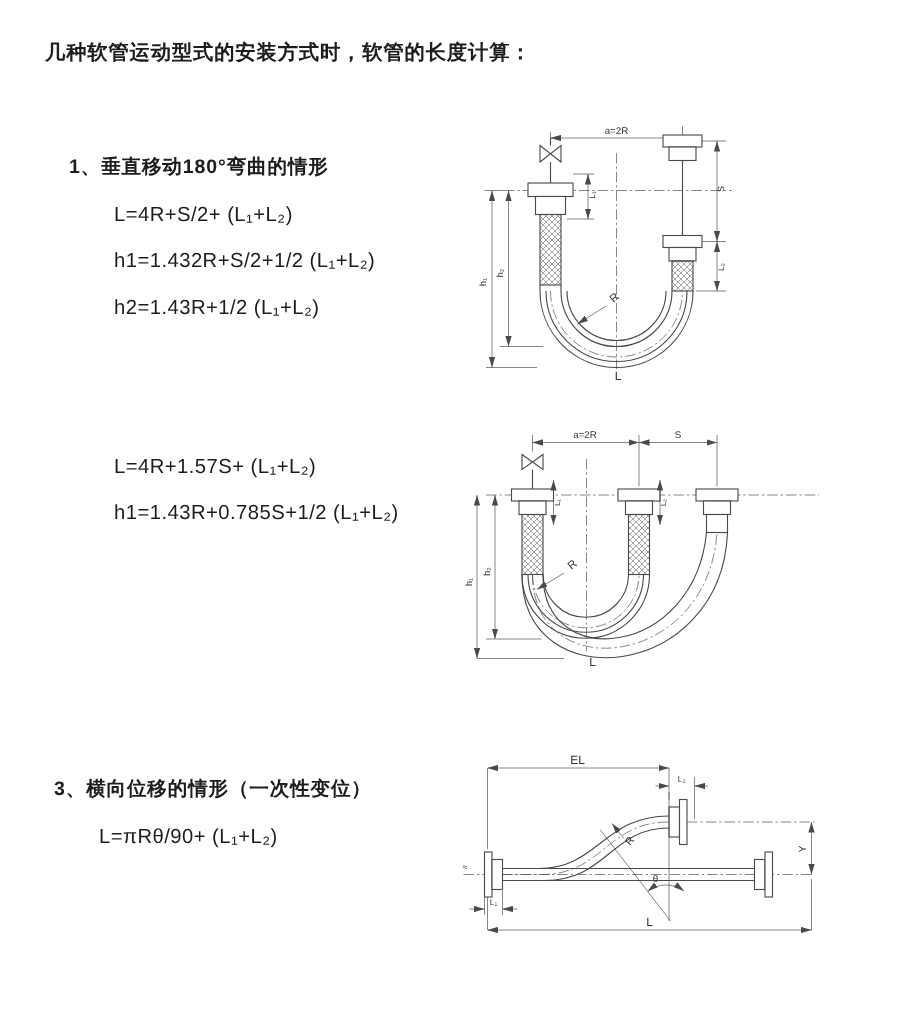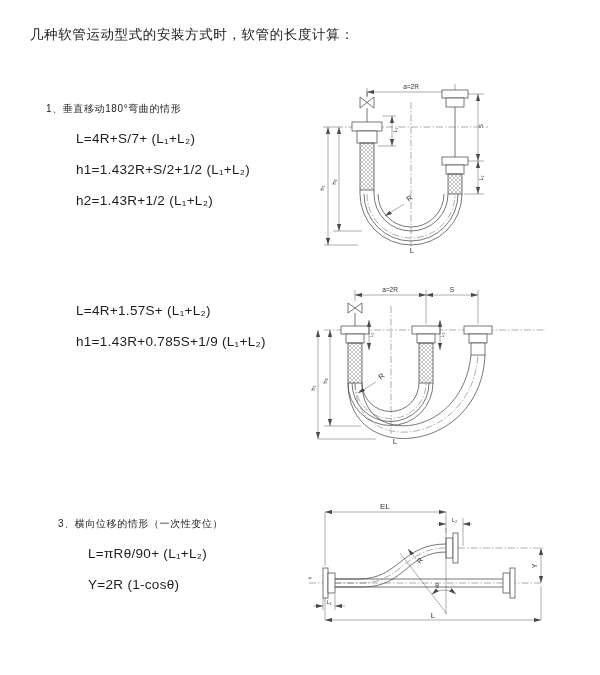--- a/index.html
+++ b/index.html
@@ -1,53 +1,52 @@
 <!DOCTYPE html>
 <html><head>
 <meta charset="utf-8">
 <style>
   html,body{margin:0;padding:0;}
   body{
     width:600px;height:675px;background:#ffffff;position:relative;overflow:hidden;
     font-family:"Liberation Sans","DejaVu Sans",sans-serif;color:#1d1d1d;
   }
   .abs{position:absolute;}
-  .title{font-size:13.5px;font-weight:400;letter-spacing:.6px;}
-  .sec-heading{font-size:10px;font-weight:400;letter-spacing:.6px;margin:0 0 13px 0;}
+  .title{font-size:13.5px;font-weight:700;letter-spacing:.6px;}
+  .sec-heading{font-size:13px;font-weight:700;letter-spacing:.6px;margin:0 0 13px 0;}
   .formula{font-size:13.5px;font-weight:400;margin:0 0 12px 30px;line-height:19px;letter-spacing:.3px;}
   svg{display:block;}
   svg text{font-family:"Liberation Sans","DejaVu Sans",sans-serif;fill:#333;}
   .dwg{stroke:#4a4a4a;stroke-width:.75;fill:none;}
   .thin{stroke:#4a4a4a;stroke-width:.45;fill:none;}
   .dim{stroke:#4a4a4a;stroke-width:.45;fill:none;}
   .dash{stroke-dasharray:7 2 1.5 2;}
   .fit{fill:#ffffff;stroke:#4a4a4a;stroke-width:.75;}
   .hx{fill:url(#hx);stroke:#4a4a4a;stroke-width:.75;}
 </style>
 </head>
 <body>
 
 <div class="abs title" style="left:30px;top:26px;">几种软管运动型式的安装方式时，软管的长度计算：</div>
 
 <div class="abs" style="left:46px;top:102px;width:290px;">
   <p class="sec-heading">1、垂直移动180°弯曲的情形</p>
-  <p class="formula">L=4R+S/7+ (L₁+L₂)</p>
+  <p class="formula">L=4R+S/2+ (L₁+L₂)</p>
   <p class="formula">h1=1.432R+S/2+1/2 (L₁+L₂)</p>
   <p class="formula">h2=1.43R+1/2 (L₁+L₂)</p>
 </div>
 
 <div class="abs" style="left:46px;top:301px;width:290px;">
   <p class="formula">L=4R+1.57S+ (L₁+L₂)</p>
-  <p class="formula">h1=1.43R+0.785S+1/9 (L₁+L₂)</p>
-</div>
-
-<div class="abs" style="left:58px;top:517px;width:290px;">
+  <p class="formula">h1=1.43R+0.785S+1/2 (L₁+L₂)</p>
+</div>
+
+<div class="abs" style="left:36px;top:517px;width:290px;">
   <p class="sec-heading">3、横向位移的情形（一次性变位）</p>
   <p class="formula">L=πRθ/90+ (L₁+L₂)</p>
-  <p class="formula">Y=2R (1-cosθ)</p>
 </div>
 
 <div class="abs" style="left:312px;top:76px;">
 <svg width="260" height="180" viewBox="0 0 260 180">
   <defs>
     <pattern id="hx" width="4" height="4" patternUnits="userSpaceOnUse">
       <path d="M0,0 L4,4 M4,0 L0,4" stroke="#8a8a8a" stroke-width="0.5"></path>
     </pattern>
     <marker id="arw" markerUnits="userSpaceOnUse" viewBox="0 0 7 4.2" markerWidth="7" markerHeight="4.2" refX="7" refY="2.1" orient="auto-start-reverse">
       <path d="M0,0 L7,2.1 L0,4.2 Z" fill="#4a4a4a"></path>

